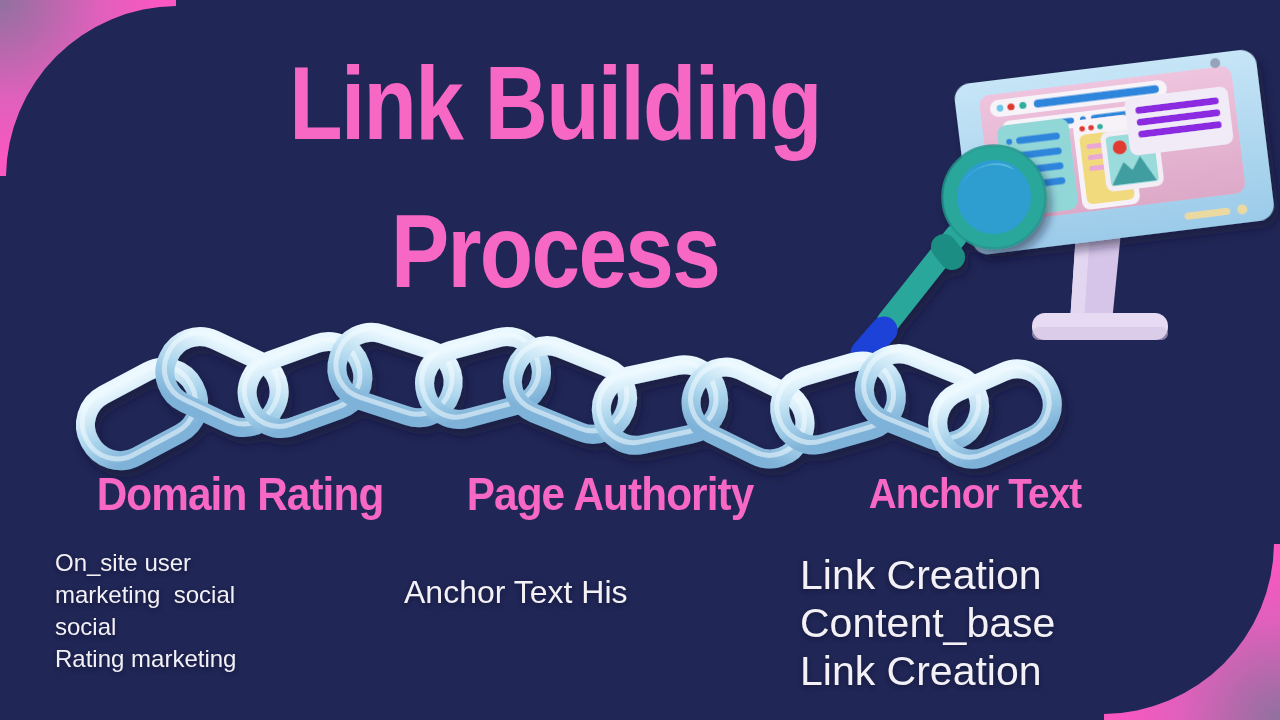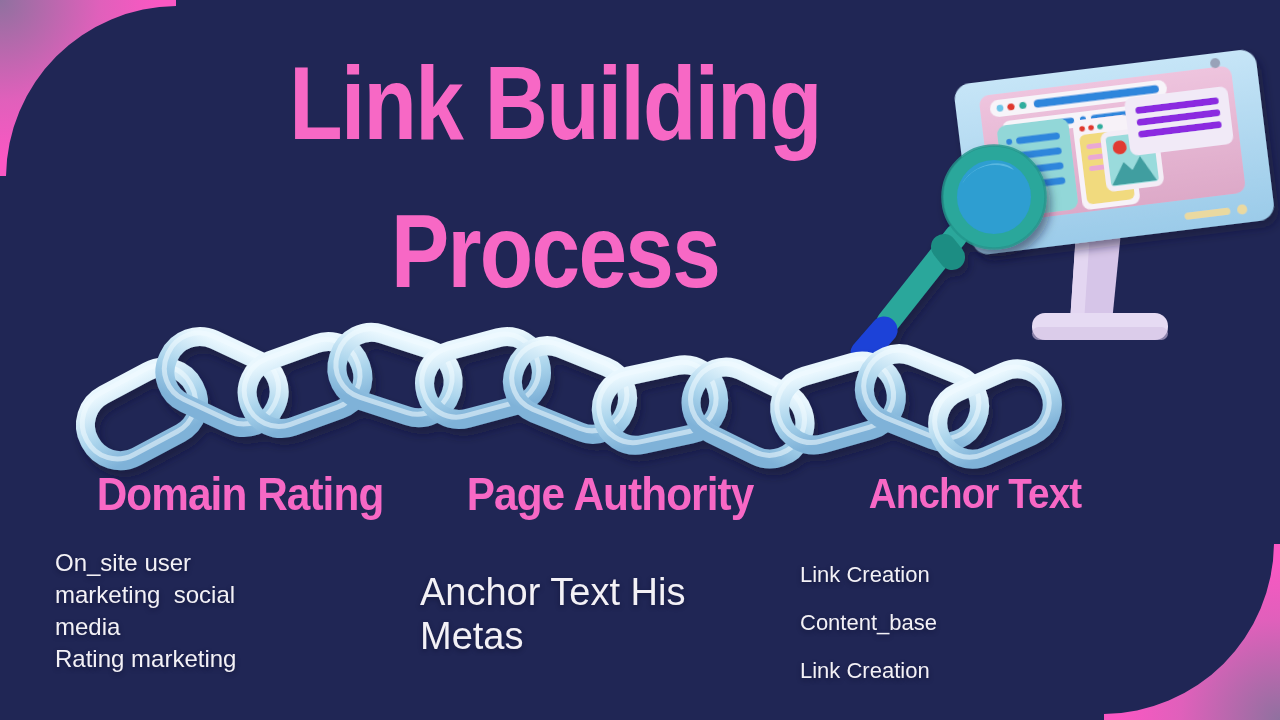--- a/index.html
+++ b/index.html
@@ -26,22 +26,22 @@
   }
   .body-block{
     position:absolute;z-index:2;text-align:left;color:var(--body-text);
     text-shadow:0 2px 5px rgba(8,10,35,.45);
   }
   .body-line{white-space:pre-wrap}
   #col1-h{left:55px;top:467px;width:370px}
   #col2-h{left:420px;top:467px;width:380px}
   #col3-h{left:800px;top:470px;width:350px;font-size:42px}
   #col1-b{left:55px;top:547px;width:370px;font-size:24px;line-height:32px}
-  #col2-b{left:420px;top:570px;width:380px;font-size:38px;line-height:44px}
-  #col3-b{left:800px;top:551px;width:350px;font-size:22px;line-height:48px}
+  #col2-b{left:404px;top:570px;width:380px;font-size:32px;line-height:44px}
+  #col3-b{left:800px;top:551px;width:350px;font-size:41px;line-height:48px}
 </style>
 </head>
 <body>
 
 <div class="canvas">
 
   <svg class="art" viewBox="0 0 1280 720" aria-hidden="true">
     <defs>
       <radialGradient id="cornTL" gradientUnits="userSpaceOnUse" cx="0" cy="0" r="200">
         <stop offset="0" stop-color="#8f719f"></stop>
@@ -175,27 +175,26 @@
     <span class="tline">Process</span>
   </h1>
 
   <div class="heading" id="col1-h">Domain Rating</div>
   <div class="heading" id="col2-h">Page Authority</div>
   <div class="heading" id="col3-h">Anchor Text</div>
 
   <div class="body-block" id="col1-b">
     <div class="body-line">On_site user</div>
     <div class="body-line">marketing  social</div>
-    <div class="body-line">media</div>
+    <div class="body-line">social</div>
     <div class="body-line">Rating marketing</div>
   </div>
 
   <div class="body-block" id="col2-b">
     <div class="body-line">Anchor Text His</div>
-    <div class="body-line">Metas</div>
   </div>
 
   <div class="body-block" id="col3-b">
     <div class="body-line">Link Creation</div>
     <div class="body-line">Content_base</div>
     <div class="body-line">Link Creation</div>
   </div>
 
 </div>
 

